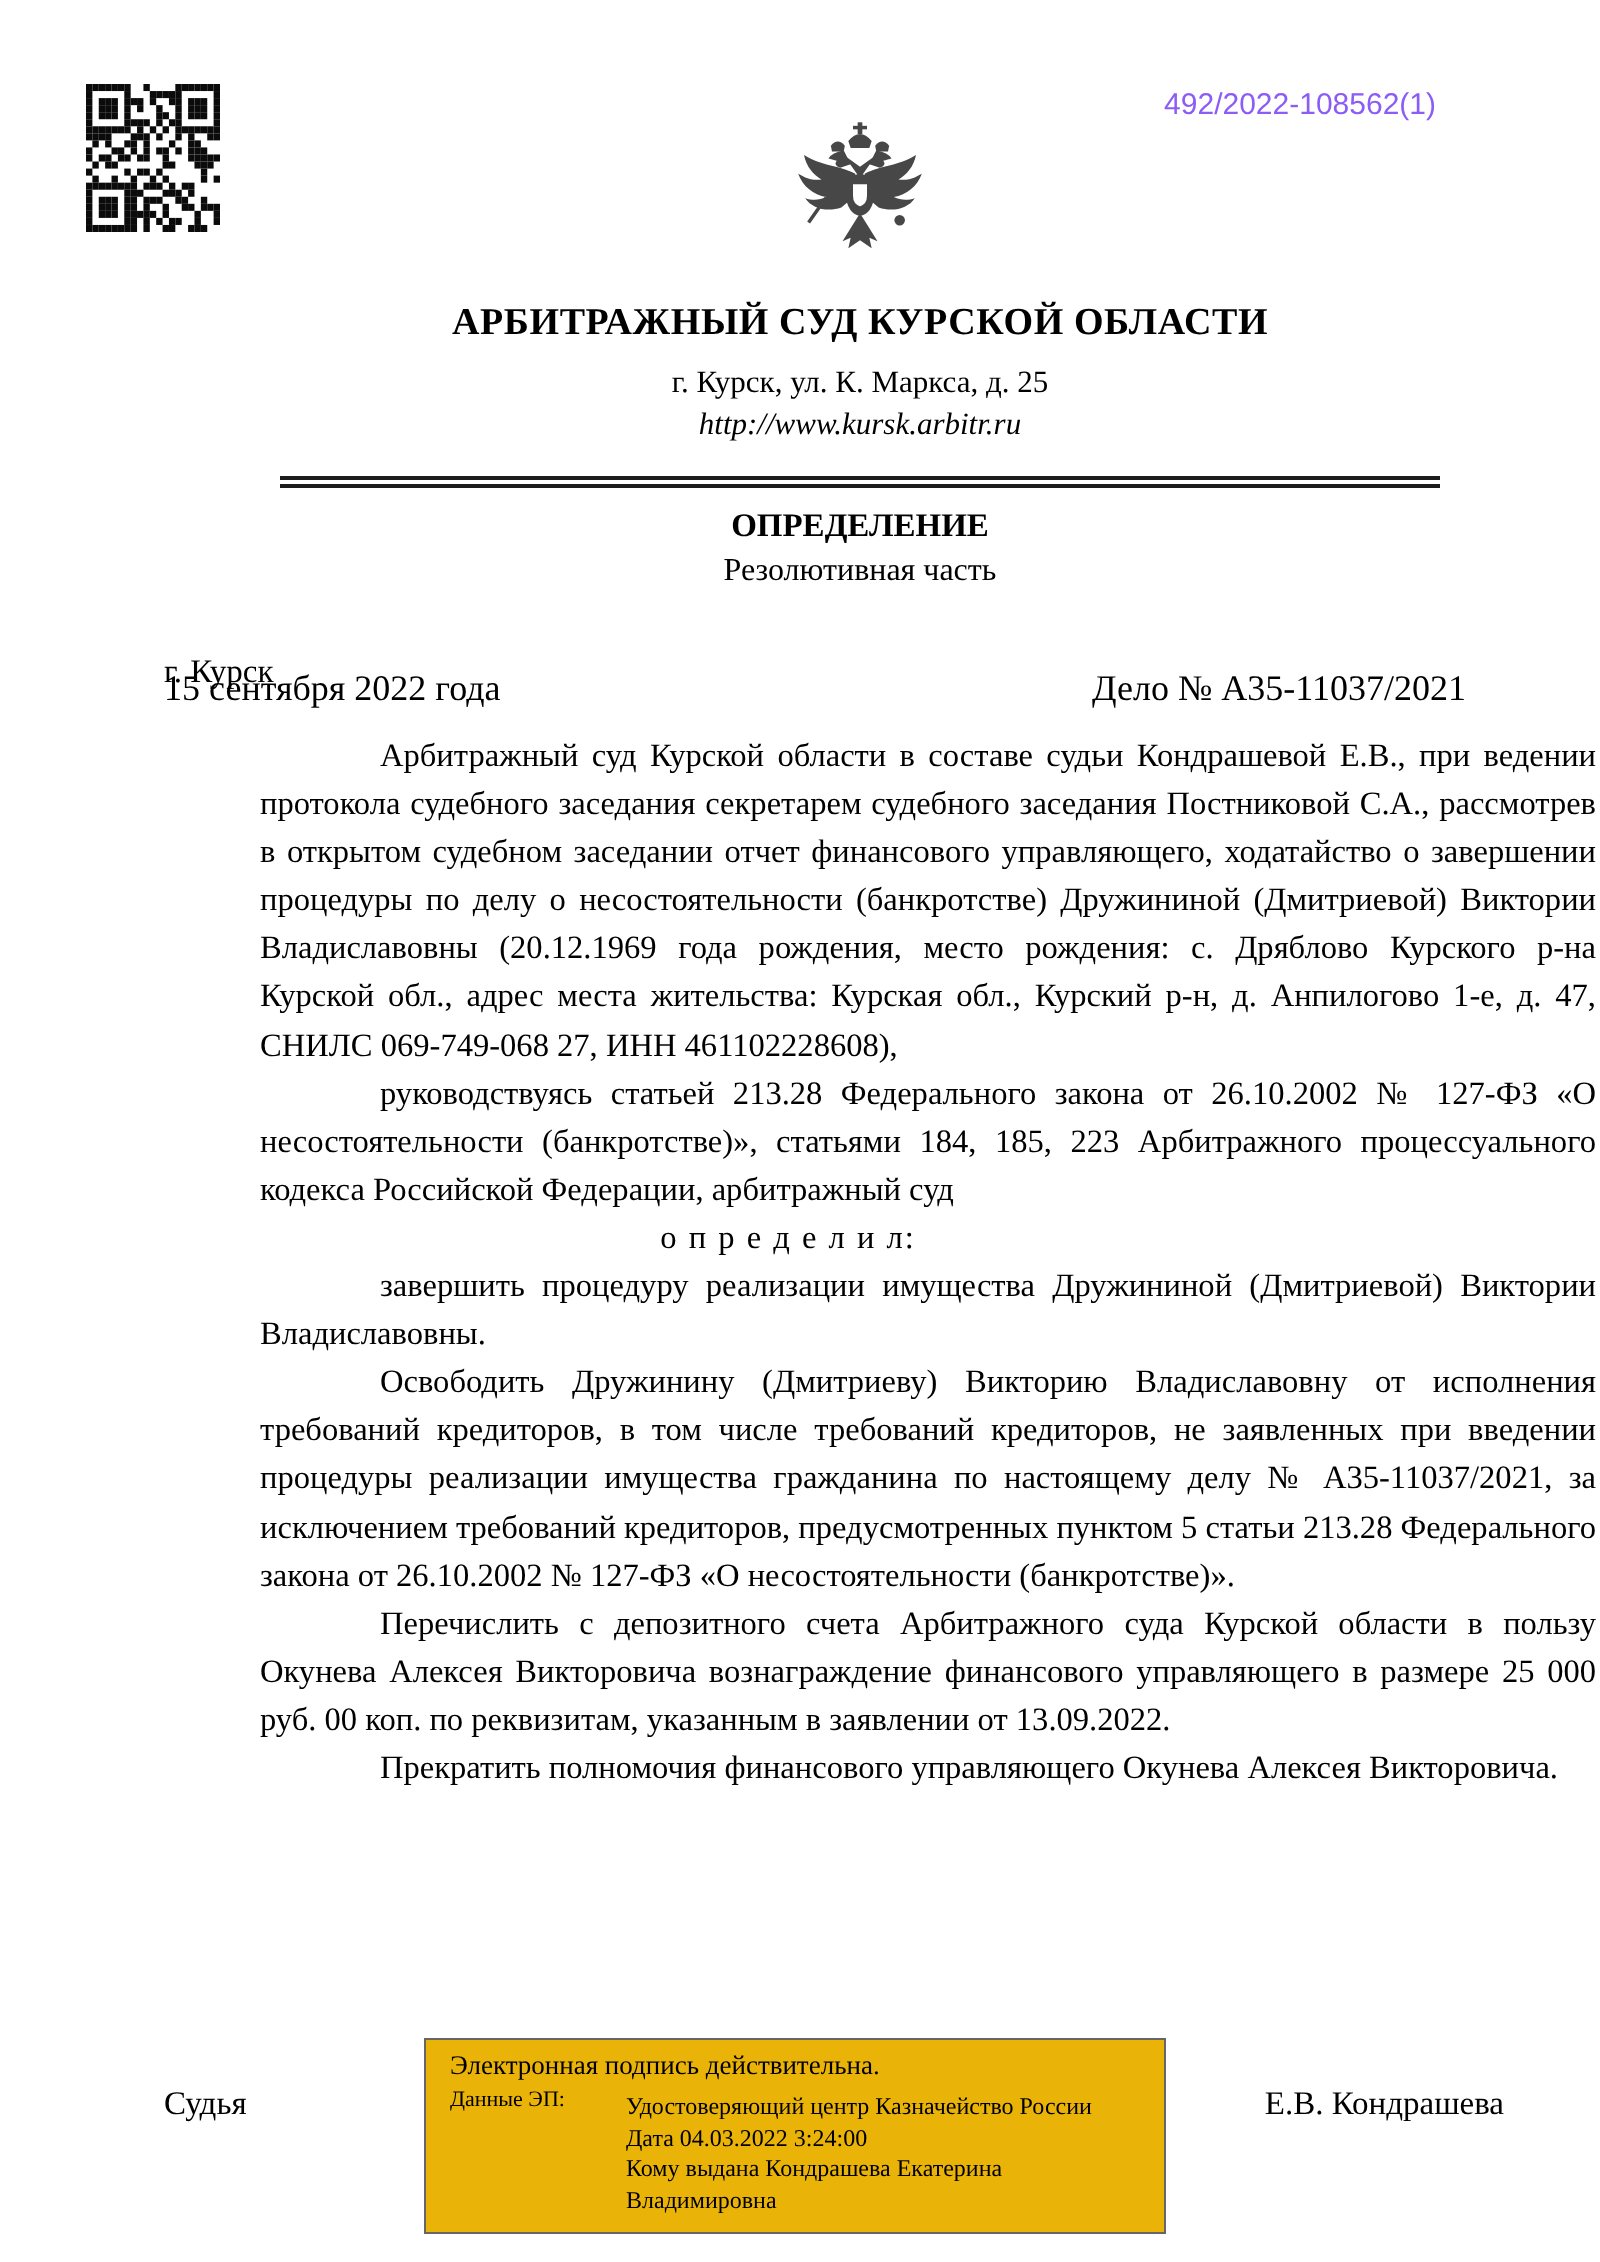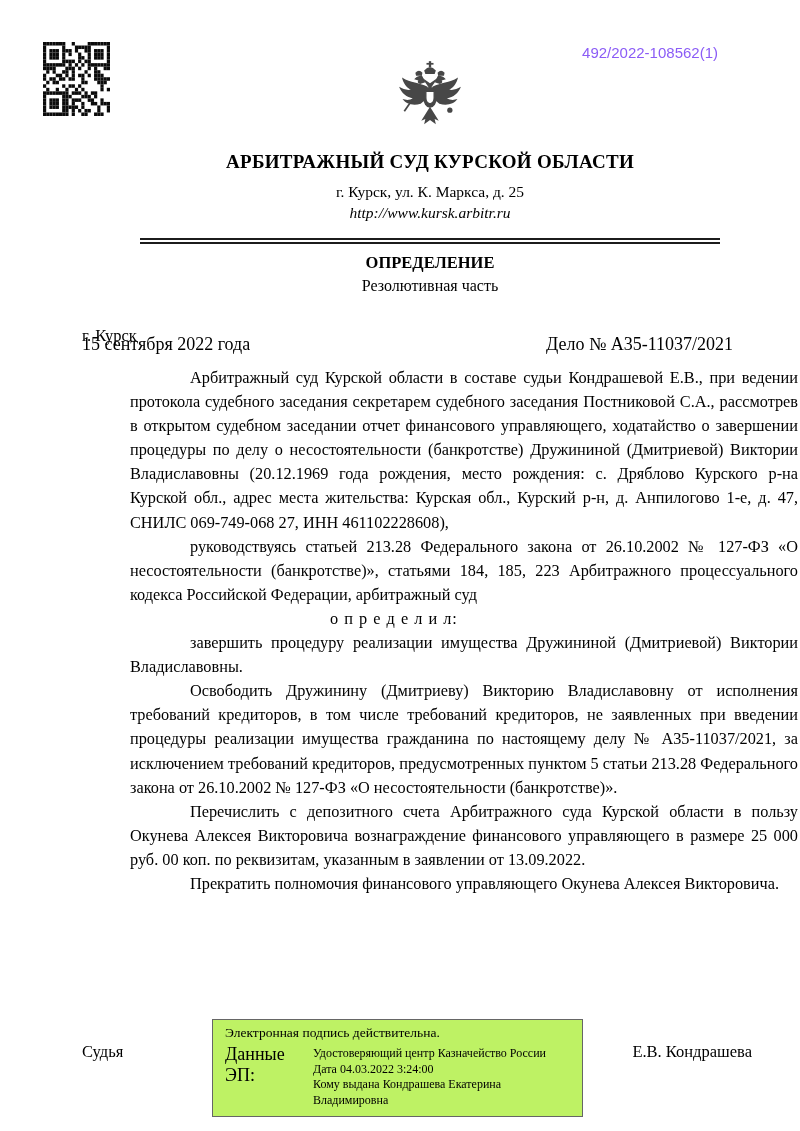--- a/index.html
+++ b/index.html
@@ -28,25 +28,25 @@
   .body-text {
     position:absolute; left:82px; top:366px; width:668px;
     font-size:16.3px; line-height:24.1px; text-align:justify;margin-left:48px;
   }
   .body-text p { margin:0; text-indent:60px; }
   .ruling-head { text-align:center; padding-right:140px; letter-spacing:1px; }
   .judge-label { position:absolute; left:82px; top:1042px; font-size:16.5px; }
   .judge-name { position:absolute; right:48px; top:1042px; font-size:16.5px; }
   .stamp {
     position:absolute; left:212px; top:1019px; width:371px; box-sizing:border-box;
-    border:1.5px solid #666; background:#bef264; padding:5px 8px 8px 12px; z-index:2;
+    border:1.5px solid #666; background:#eab308; padding:5px 8px 8px 12px; z-index:2;
   }
   .stamp-line1 { font-size:13.5px; }
   .stamp-row { display:flex; margin-top:3px; }
-  .stamp-label { font-size:18px; width:88px; flex:none; }
+  .stamp-label { font-size:11px; width:88px; flex:none; }
   .stamp-values { font-size:12px; line-height:15.5px; padding-top:2px; }
 </style>
 </head>
 <body>
 
 <div class="page">
 
   <div class="doc-number">492/2022-108562(1)</div>
 
   <div class="qr">

